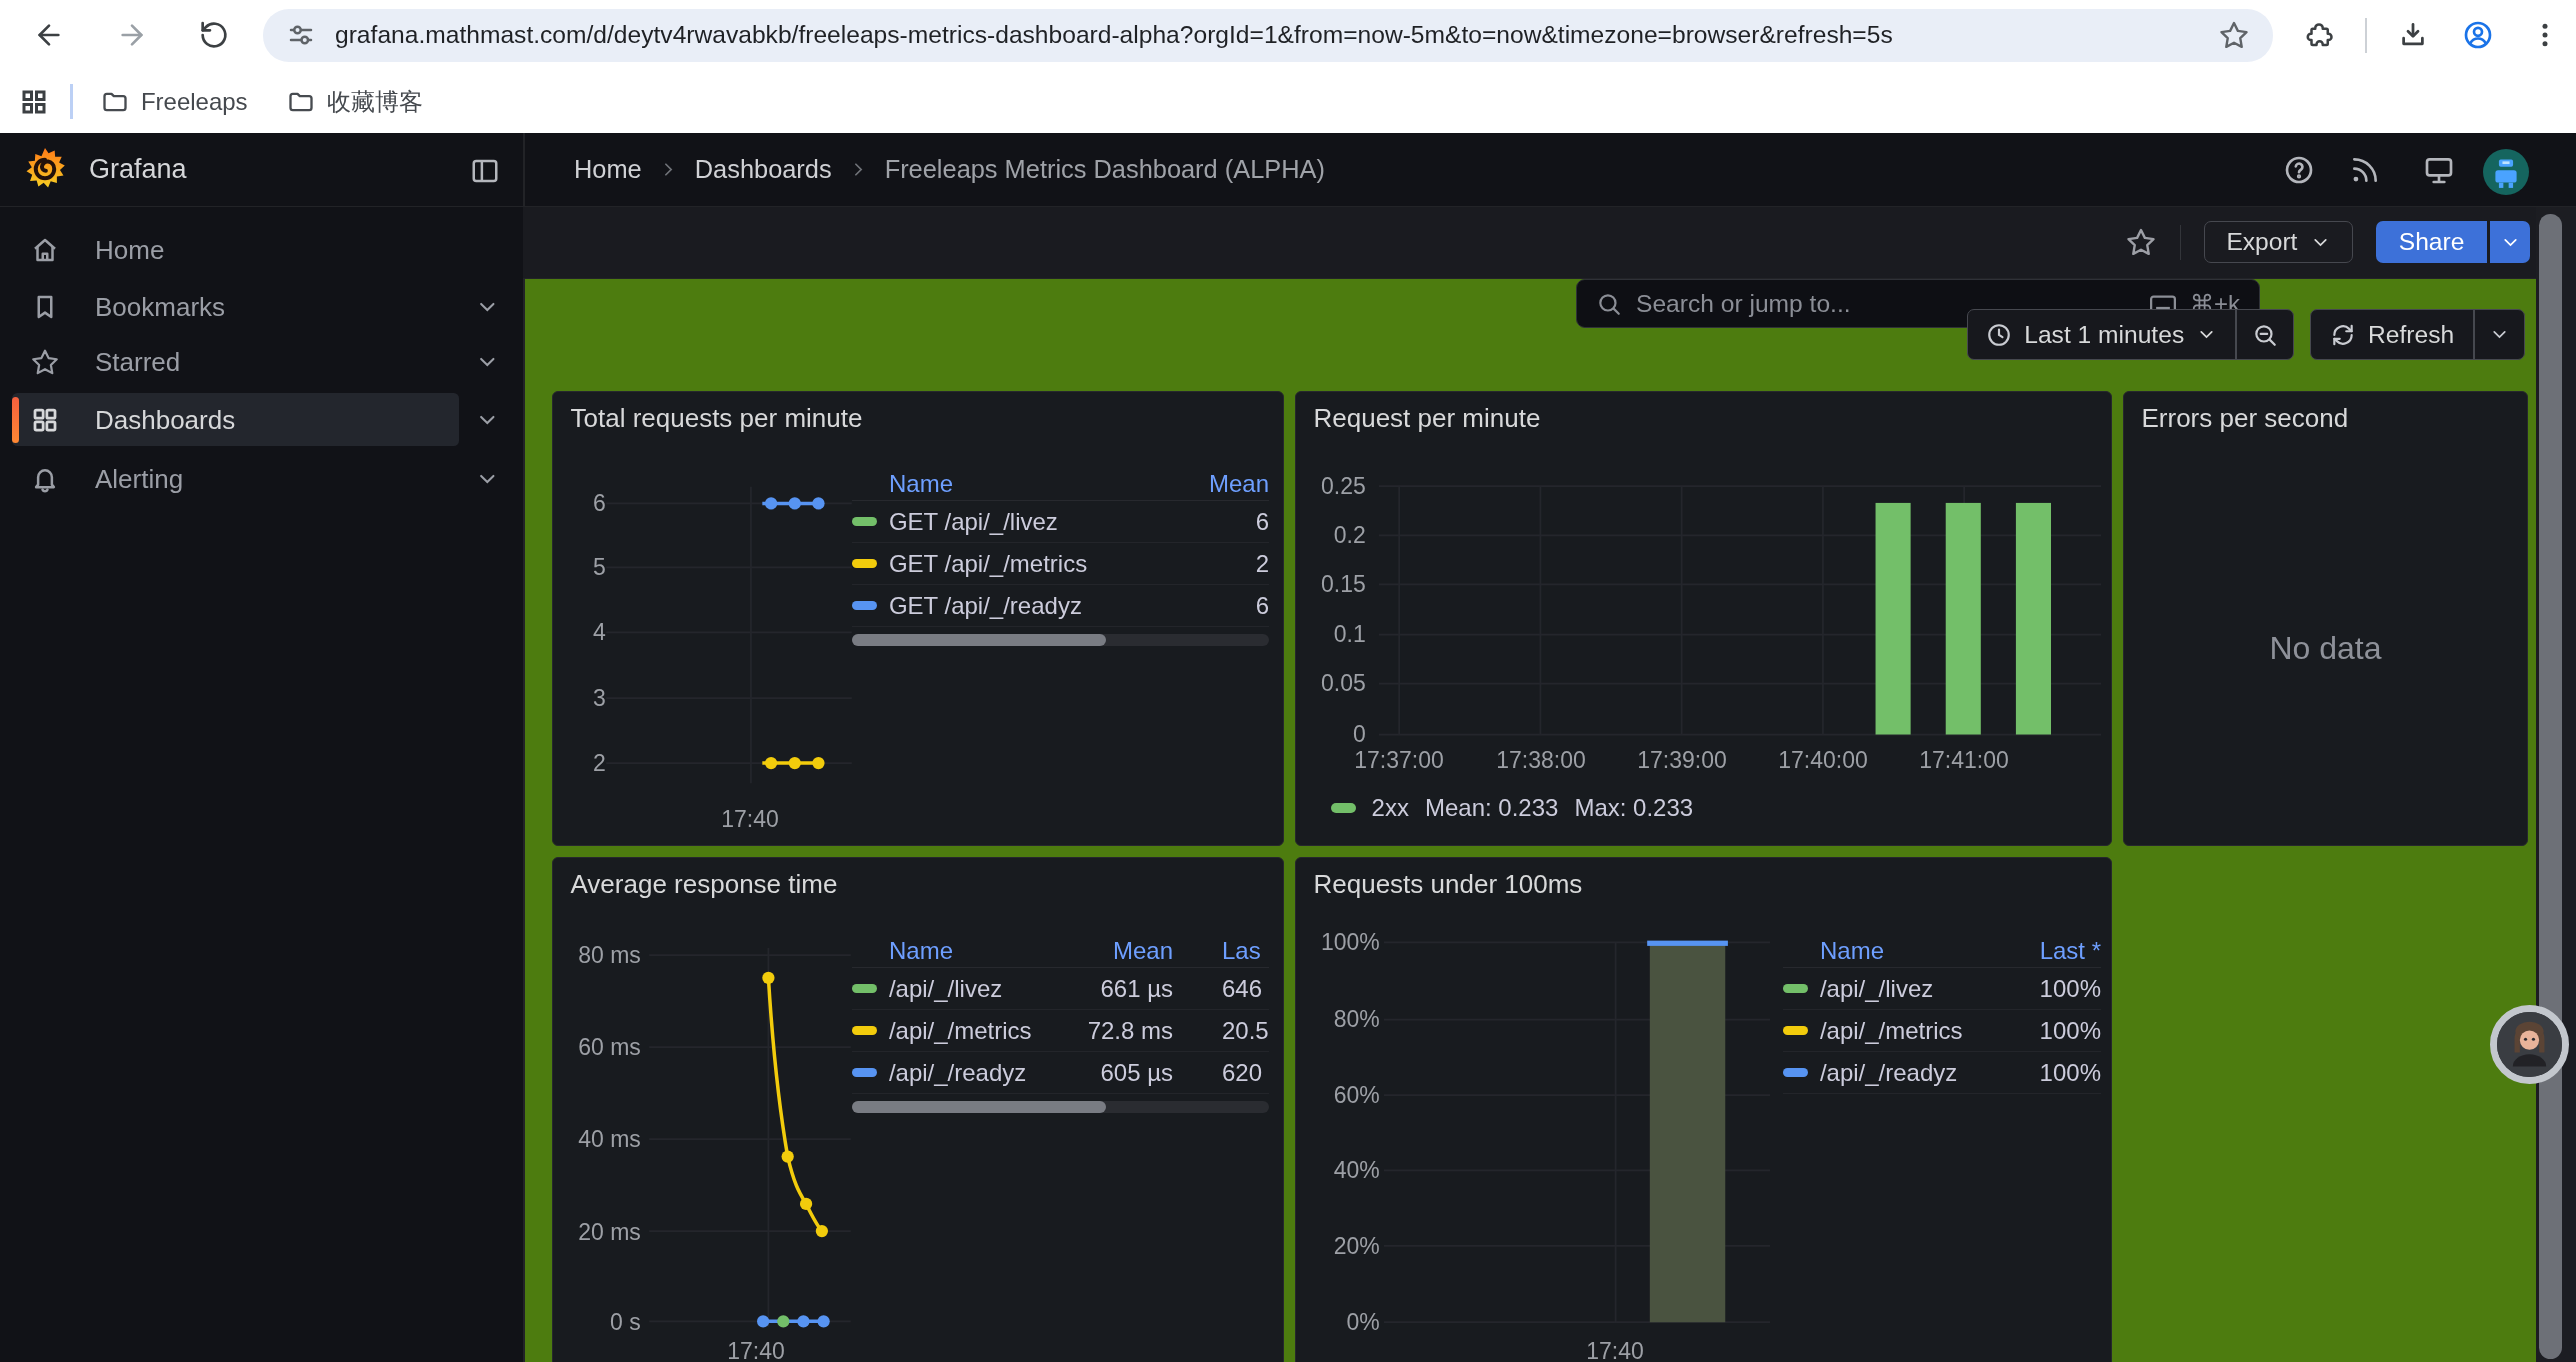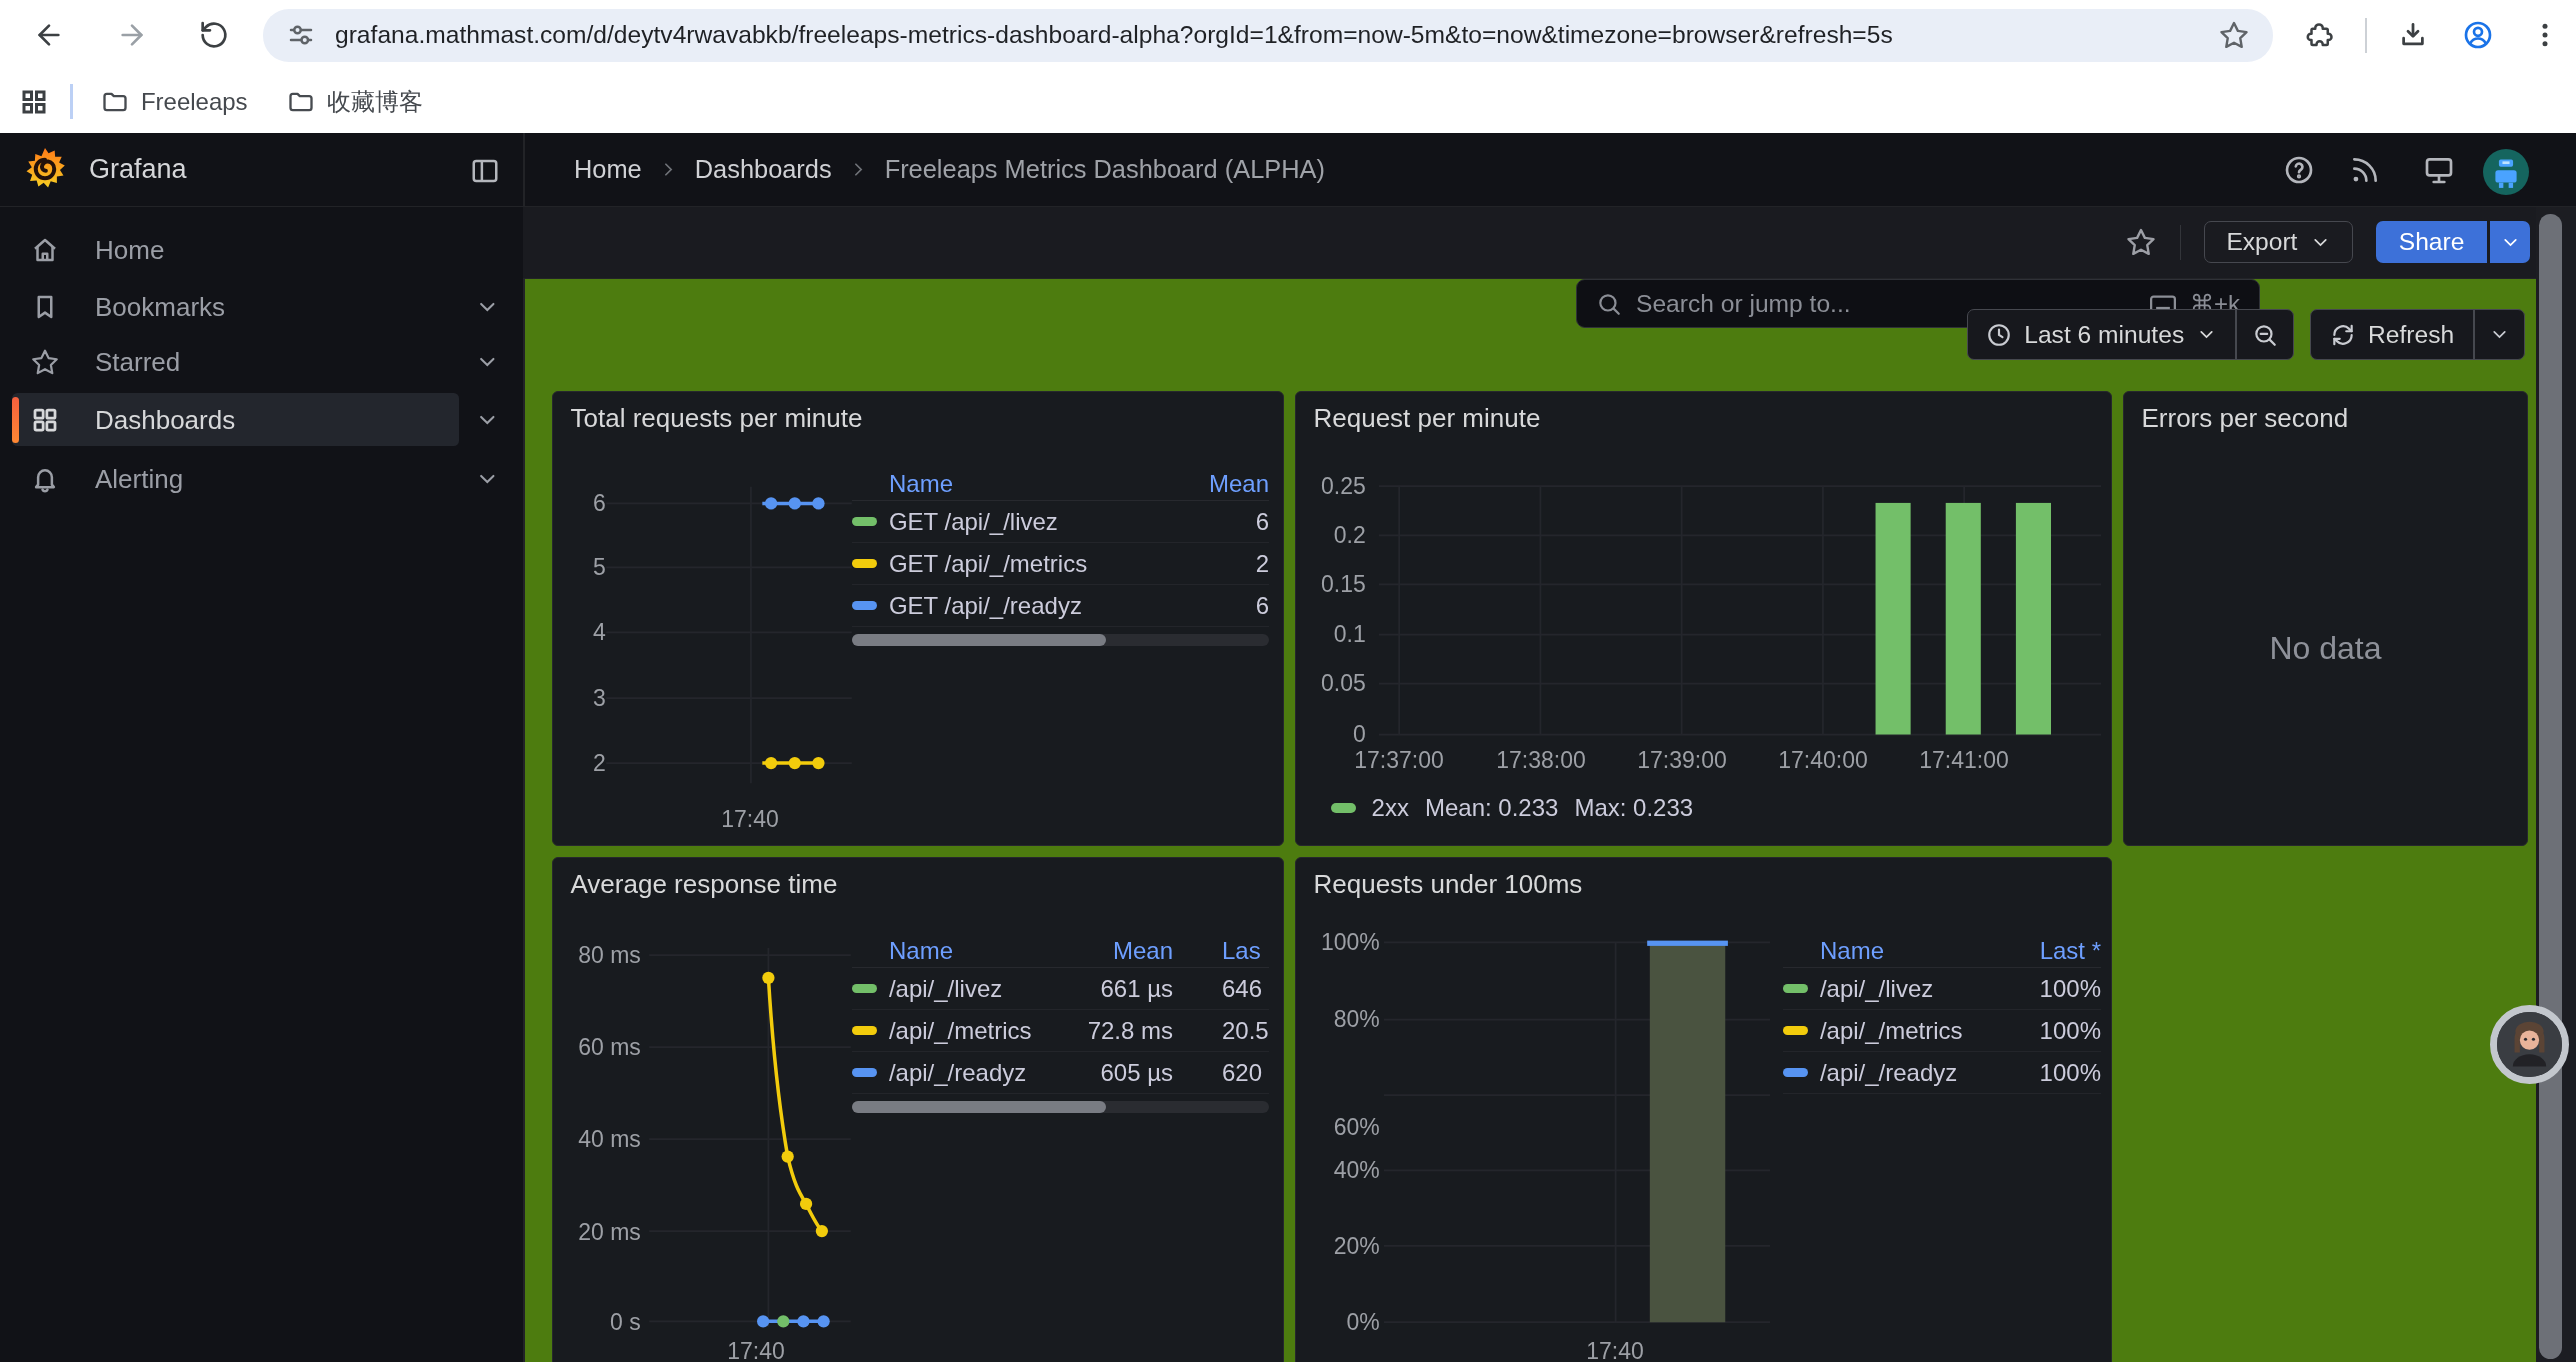--- a/index.html
+++ b/index.html
@@ -357,21 +357,21 @@
 
   <div class="abs flex" id="timebar" style="right:51px;top:309px;gap:16px;">
     <div class="flex btn" style="padding:0;">
       <div class="flex" style="padding:0 17.5px;gap:12.3px;height:100%;">
         <span style="color:#c9cbd1;">
           <svg width="26" height="26" viewBox="0 0 24 24" fill="none" stroke="currentColor" stroke-width="2" stroke-linecap="round">
               <circle cx="12" cy="12" r="9"></circle>
               <path d="M12 7v5l3.2 2"></path>
             </svg>
         </span>
-        <span>Last 6 minutes</span>
+        <span>Last 1 minutes</span>
         <span>
           <svg width="21" height="21" viewBox="0 0 24 24" fill="none" stroke="currentColor" stroke-width="2" stroke-linecap="round">
               <path d="M6 9l6 6 6-6"></path>
             </svg>
         </span>
       </div>
       <div class="seg-div"></div>
       <div class="flex" style="width:56px;justify-content:center;height:100%;color:#c9cbd1;">
         <svg width="26" height="26" viewBox="0 0 24 24" fill="none" stroke="currentColor" stroke-width="2" stroke-linecap="round">
             <circle cx="11" cy="11" r="7"></circle>
@@ -564,21 +564,21 @@
       <div class="hscroll" style="position:relative;margin-top:7px;width:417px;">
           <div class="hthumb"></div>
         </div>
     </div>
   </div>
 
   <div class="panel" style="left:1295px;top:857px;width:817px;height:526px;">
     <div class="ptitle">Requests under 100ms</div>
     <div class="ytick" style="left:8.8px;width:75px;top:84px;">100%</div>
     <div class="ytick" style="left:8.8px;width:75px;top:161px;">80%</div>
-    <div class="ytick" style="left:8.8px;width:75px;top:237px;margin-top:32px;">60%</div>
+    <div class="ytick" style="left:8.8px;width:75px;top:237px;">60%</div>
     <div class="ytick" style="left:8.8px;width:75px;top:312px;">40%</div>
     <div class="ytick" style="left:8.8px;width:75px;top:388px;">20%</div>
     <div class="ytick" style="left:8.8px;width:75px;top:464px;">0%</div>
     <svg class="abs" style="left:88px;top:79px;" width="386" height="395" viewBox="0 0 440 450">
       <g stroke="#24262c" stroke-width="2">
         <line x1="0" y1="6" x2="440" y2="6"></line>
           <line x1="0" y1="94" x2="440" y2="94"></line>
         <line x1="0" y1="180" x2="440" y2="180"></line>
           <line x1="0" y1="266" x2="440" y2="266"></line>
         <line x1="0" y1="352" x2="440" y2="352"></line>

